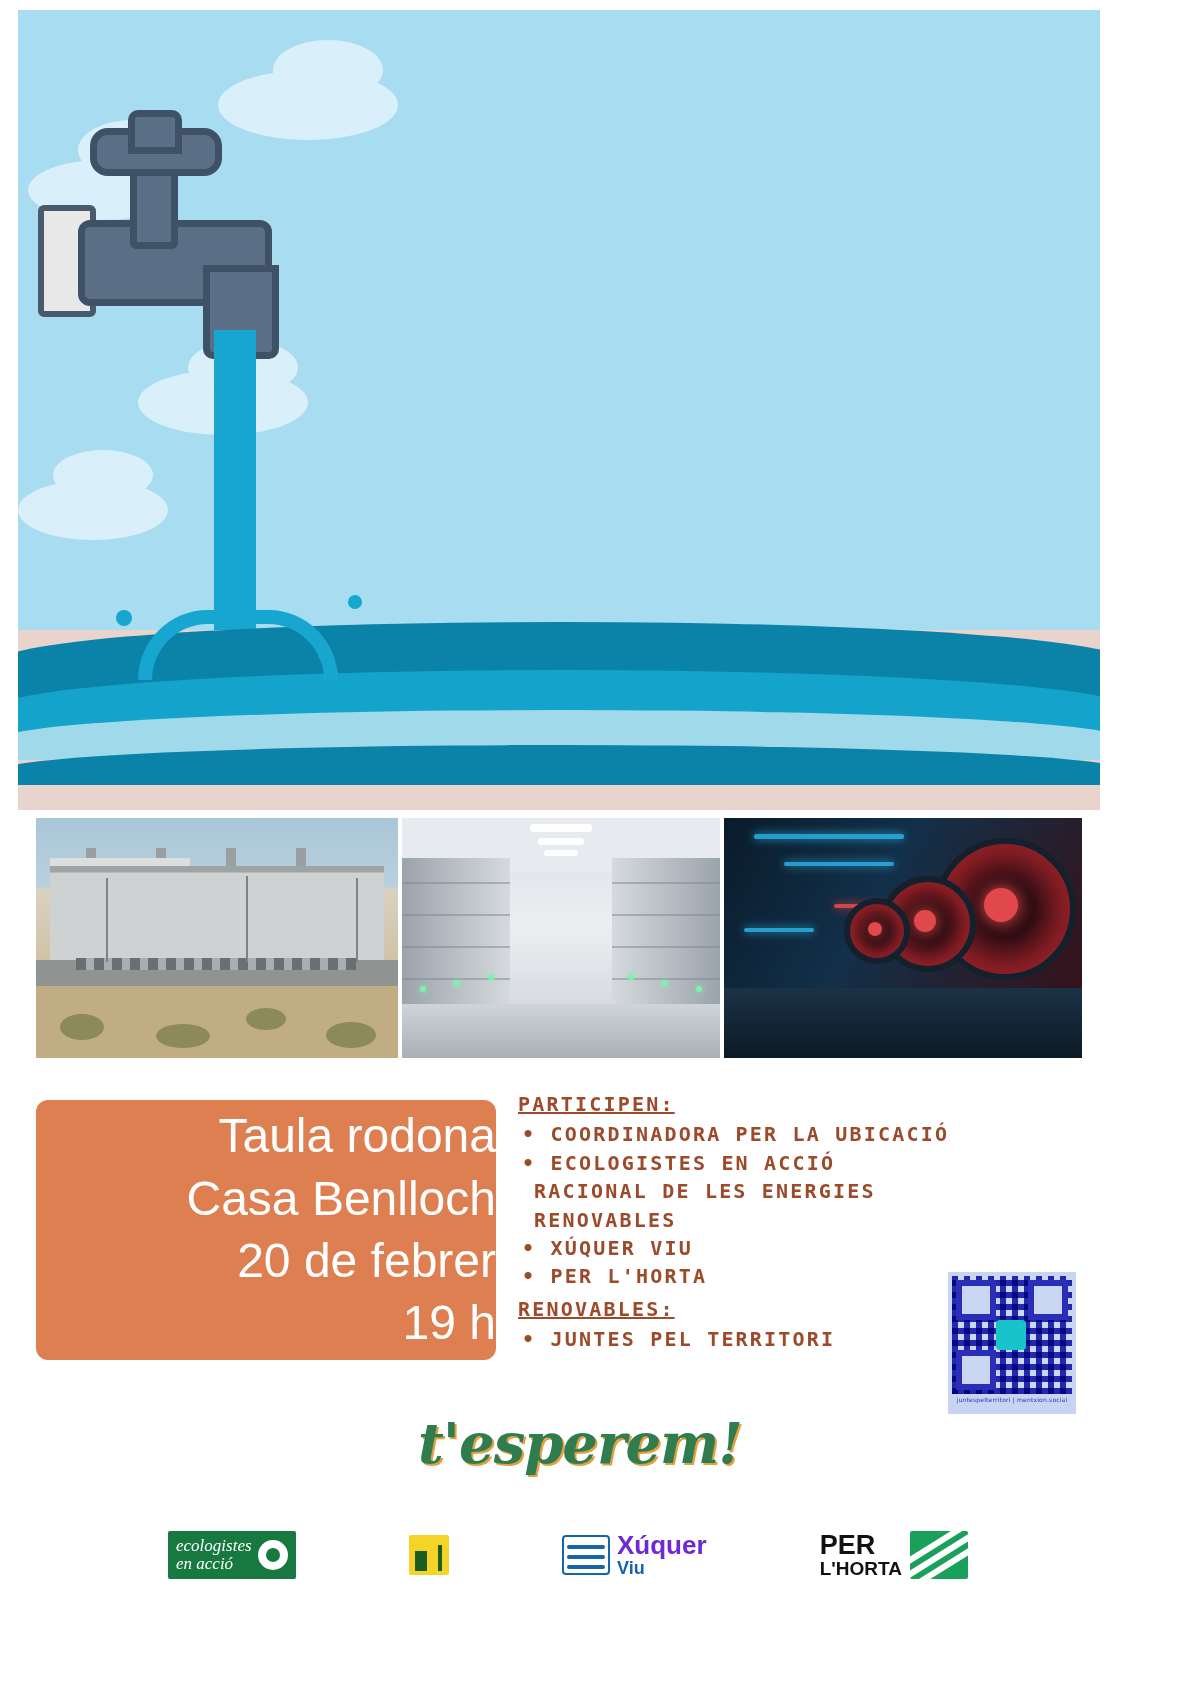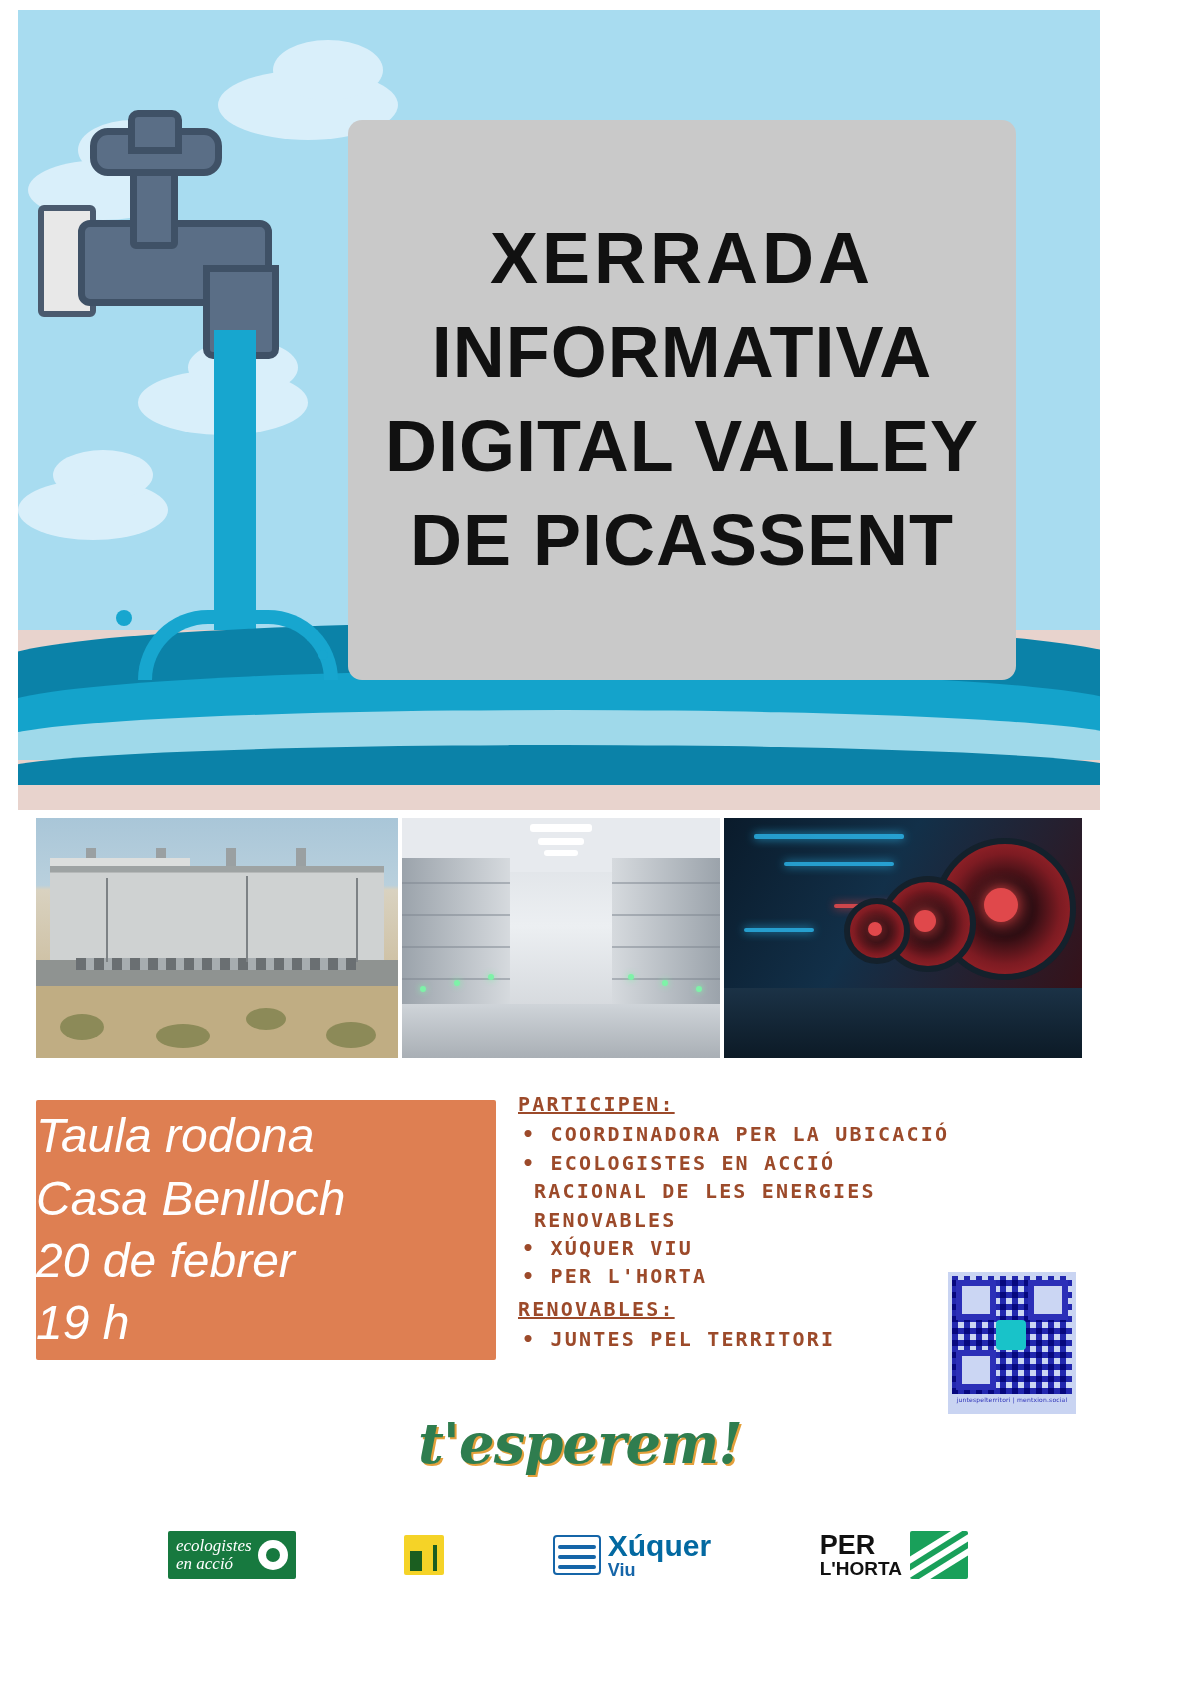--- a/index.html
+++ b/index.html
@@ -139,22 +139,22 @@
   
   .fan{position:absolute;border-radius:50%;background:radial-gradient(circle,#2b0d12 30%,#7d1b22 60%,#b32a2f 100%);border:6px solid #14212c;}
   .fanhub{position:absolute;border-radius:50%;background:#e0484b;box-shadow:0 0 18px #ff4e4e;}
   .neonline{position:absolute;background:#2ec6ff;opacity:.75;border-radius:2px;box-shadow:0 0 10px #2ec6ff;}
   .neonred{position:absolute;background:#ff4d4d;opacity:.8;border-radius:2px;box-shadow:0 0 10px #ff3b3b;}
   .p3floor{position:absolute;left:0;top:170px;width:358px;height:70px;background:linear-gradient(#1b3246,#0c1a26);}
 
   
   .orange-box{
     position:absolute;left:18px;top:1090px;width:460px;height:260px;
-    background:#de7f52;border-radius:2px;
-    display:flex;flex-direction:column;align-items:flex-start;justify-content:center;font-style:italic;
+    background:#de7f52;border-radius:12px;
+    display:flex;flex-direction:column;align-items:flex-end;justify-content:center;
   }
   .orange-line{
     color:#ffffff;font-size:48px;line-height:1.30;font-weight:400;
     font-family:"Liberation Sans", sans-serif;text-align:center;
   }
 
   .participants{
     position:absolute;left:500px;top:1080px;width:440px;
     color:#9c4a2a;
     font-family:"DejaVu Sans Mono", monospace;
@@ -225,21 +225,21 @@
   .coord-l2{font-size:13.5px;font-weight:bold;color:#111;}
   .coord-l3{font-size:13.5px;font-weight:bold;color:#111;}
   .coord-mark{width:40px;height:40px;background:#f5d327;position:relative;border-radius:2px;}
   .coord-mark::before{content:"";position:absolute;left:6px;bottom:4px;width:12px;height:20px;background:#1b5e20;}
   .coord-mark::after{content:"";position:absolute;right:7px;bottom:4px;width:4px;height:26px;background:#1b5e20;}
 
   .logo-xuquer{display:flex;align-items:center;gap:7px;}
   .xq-mark{width:44px;height:36px;border:2px solid #1565a8;border-radius:4px;background:#ffffff;position:relative;overflow:hidden;}
   .xq-mark i{position:absolute;left:3px;width:38px;height:4px;background:#1565a8;border-radius:2px;}
   .xq-txt{line-height:1.05;}
-  .xq-l1{font-size:30px;font-weight:bold;color:#0369a1;font-family:"Liberation Sans", sans-serif;}
+  .xq-l1{font-size:26px;font-weight:bold;color:#6d28d9;font-family:"Liberation Sans", sans-serif;}
   .xq-l2{font-size:18px;font-weight:bold;color:#1565a8;font-family:"Liberation Sans", sans-serif;}
 
   .logo-horta{display:flex;align-items:center;gap:8px;}
   .horta-txt{line-height:1.0;}
   .horta-l1{font-size:27px;font-weight:bold;color:#111;font-family:Liberation Sans, sans-serif;}
   .horta-l2{font-size:19px;font-weight:bold;color:#111;font-family:"Liberation Sans", sans-serif;}
   .horta-mark{width:58px;height:48px;background:#19a05a;position:relative;overflow:hidden;border-radius:2px;}
   .horta-mark i{position:absolute;background:#ffffff;height:6px;width:90px;left:-16px;transform:rotate(-32deg);}
 </style>
 </head>
@@ -270,26 +270,20 @@
     <div class="band b1"></div>
     <div class="band b2"></div>
     <div class="band b3"></div>
     <div class="band b4"></div>
 
     <div class="splash"></div>
     <div class="drop d1"></div>
     <div class="drop d2"></div>
     <div class="drop d3"></div>
 
-    <div class="title-box">
-      <div class="title-line l1">XERRADA</div>
-      <div class="title-line">INFORMATIVA</div>
-      <div class="title-line">DIGITAL VALLEY</div>
-      <div class="title-line">DE PICASSENT</div>
-    </div>
   </div>
 
   <div class="photos">
 
     <div class="photo p1">
       <div class="vent" style="left:50px;"></div>
       <div class="vent" style="left:120px;"></div>
       <div class="vent" style="left:190px;"></div>
       <div class="vent" style="left:260px;"></div>
       <div class="bldg2"></div>

